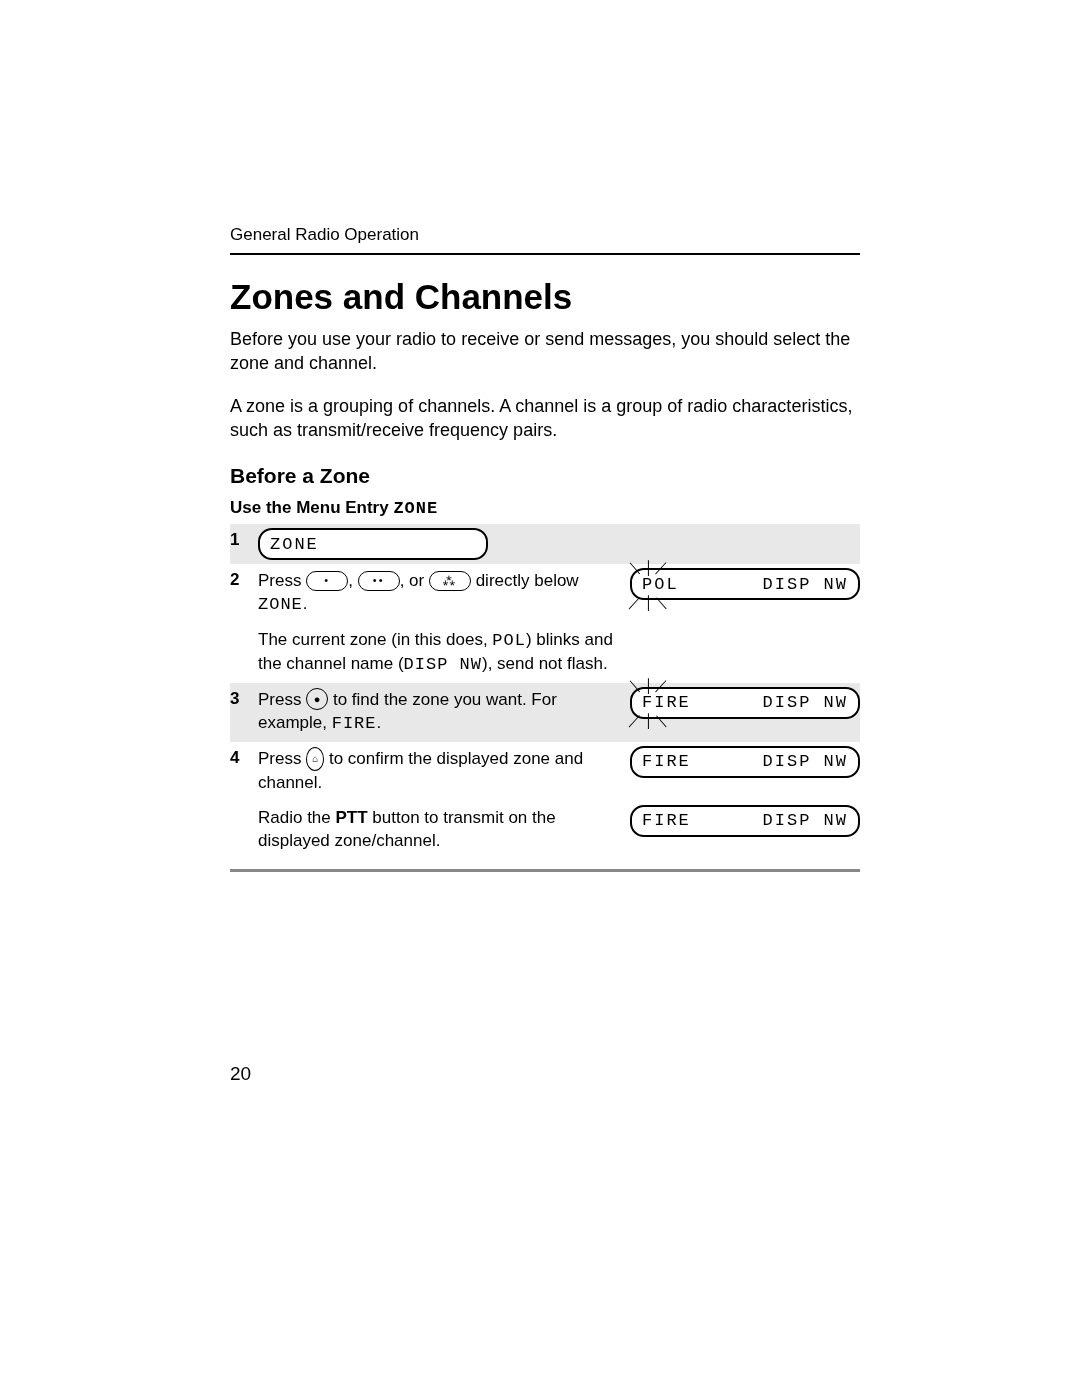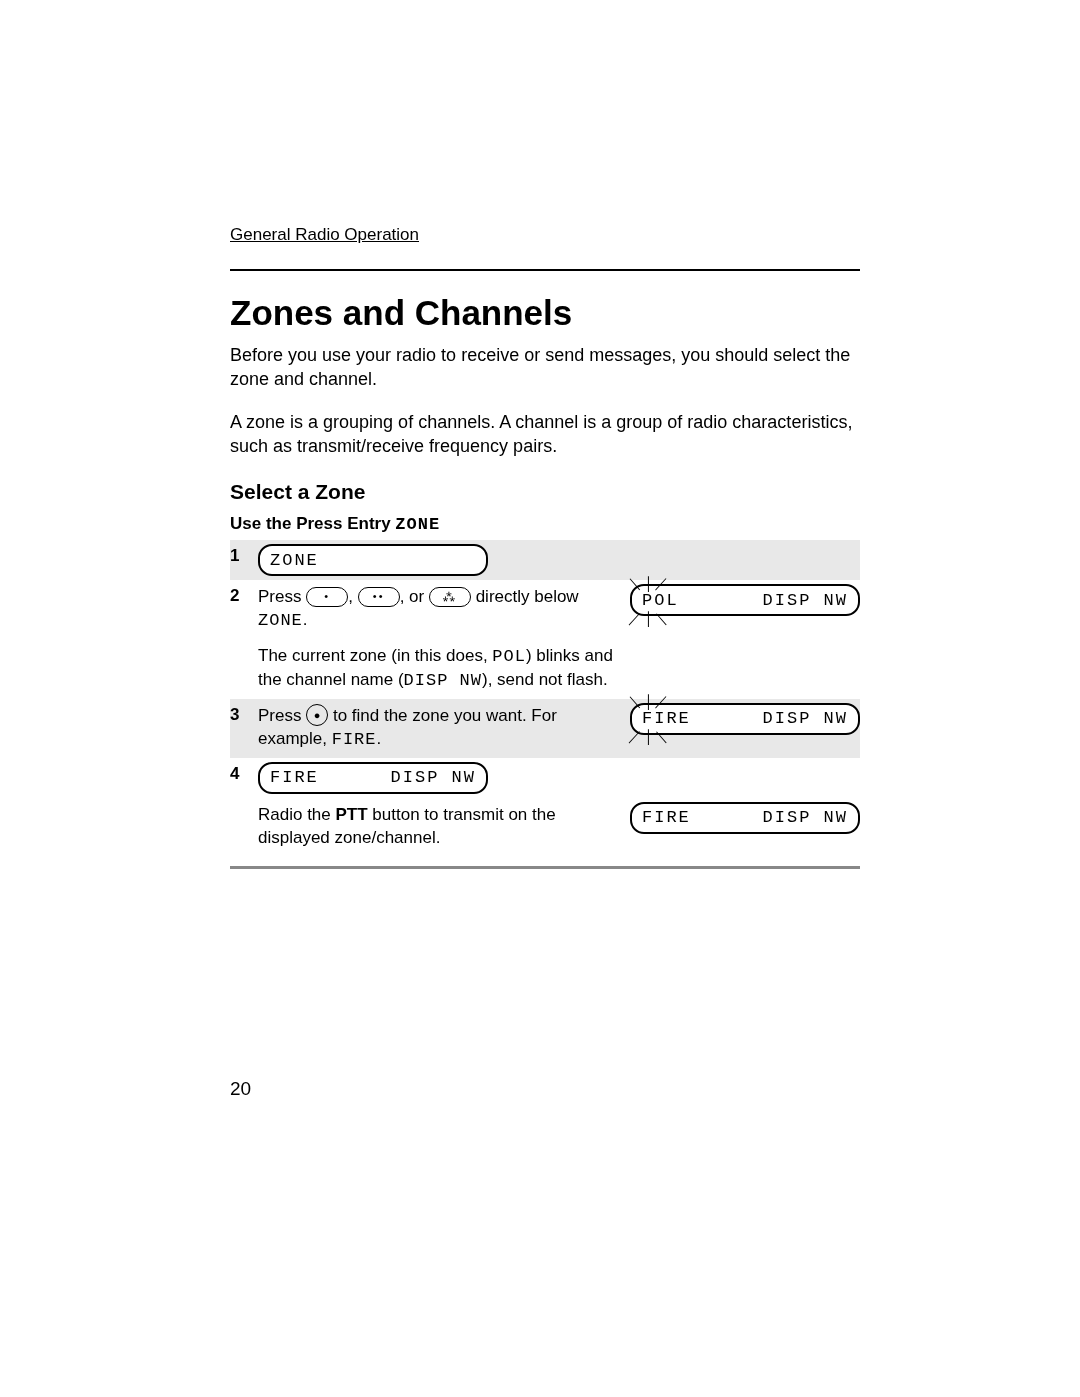--- a/index.html
+++ b/index.html
@@ -4,21 +4,21 @@
 <style>
   html,body{margin:0;padding:0;background:#fff;}
   .page{
     width:1080px;height:1397px;
     box-sizing:border-box;
     padding:225px 220px 0 230px;
     font-family:Arial,Helvetica,sans-serif;
     color:#000;
     position:relative;
   }
-  .hdr{font-size:17px;margin-bottom:24px;text-decoration:underline;}
+  .hdr{font-size:17px;margin-bottom:8px;}
   .rule{border-top:2px solid #000;margin:0 0 22px 0;}
   .rule2{border-top:3px solid #888;margin:10px 0 0 0;}
   h1{font-size:35px;font-weight:bold;margin:0 0 10px 0;}
   h2{font-size:21px;font-weight:bold;margin:22px 0 10px 0;}
   p{font-size:18px;line-height:1.35;margin:0 0 18px 0;}
   .sub{font-size:17px;font-weight:bold;margin:0 0 6px 0;}
   .mono{font-family:"Courier New",monospace;letter-spacing:1px;}
   .steps{width:100%;}
   .row{display:flex;align-items:flex-start;}
   .row.shade{background:#e8e8e8;}
@@ -50,38 +50,38 @@
     border:1.5px solid #000;border-radius:12px;
     width:40px;height:18px;font-size:11px;vertical-align:middle;
     position:relative;top:-1px;letter-spacing:2px;
   }
   .hbtn{
     display:inline-flex;align-items:center;justify-content:center;
     border:1.5px solid #000;border-radius:50%;
     width:16px;height:22px;font-size:10px;vertical-align:middle;
     position:relative;top:-1px;
   }
-  .pagenum{position:absolute;left:230px;bottom:297px;font-size:19px;}
+  .pagenum{position:absolute;left:230px;bottom:312px;font-size:19px;}
 </style>
 </head>
 <body>
 
 <div class="page">
 
   <div class="hdr">General Radio Operation</div>
   <div class="rule"></div>
 
   <h1>Zones and Channels</h1>
   <p>Before you use your radio to receive or send messages, you should select the zone and channel.</p>
   <p>A zone is a grouping of channels. A channel is a group of radio characteristics, such as transmit/receive frequency pairs.</p>
 
-  <h2>Select a Zone</h2>
+  <h2>Before a Zone</h2>
 
   <div class="sub">
-    <span>Use the Press Entry </span><span class="mono">ZONE</span>
+    <span>Use the Menu Entry </span><span class="mono">ZONE</span>
   </div>
 
   <div class="steps">
 
     <div class="row shade">
       <div class="num">1</div>
       <div class="disp">
         <div class="lcd">
           <span class="l">ZONE</span>
         </div>
@@ -121,20 +121,23 @@
             <span class="l">FIRE</span>
           </span>
           <span class="l"></span>
           <span class="r">DISP NW</span>
         </div>
       </div>
     </div>
 
     <div class="row">
       <div class="num">4</div>
+      <div class="txt">
+        <span>Press </span><span class="hbtn">⌂</span><span> to confirm the displayed zone and channel.</span>
+      </div>
       <div class="disp">
         <div class="lcd">
           <span class="l">FIRE</span>
           <span class="r">DISP NW</span>
         </div>
       </div>
     </div>
 
 
     <div class="row">

